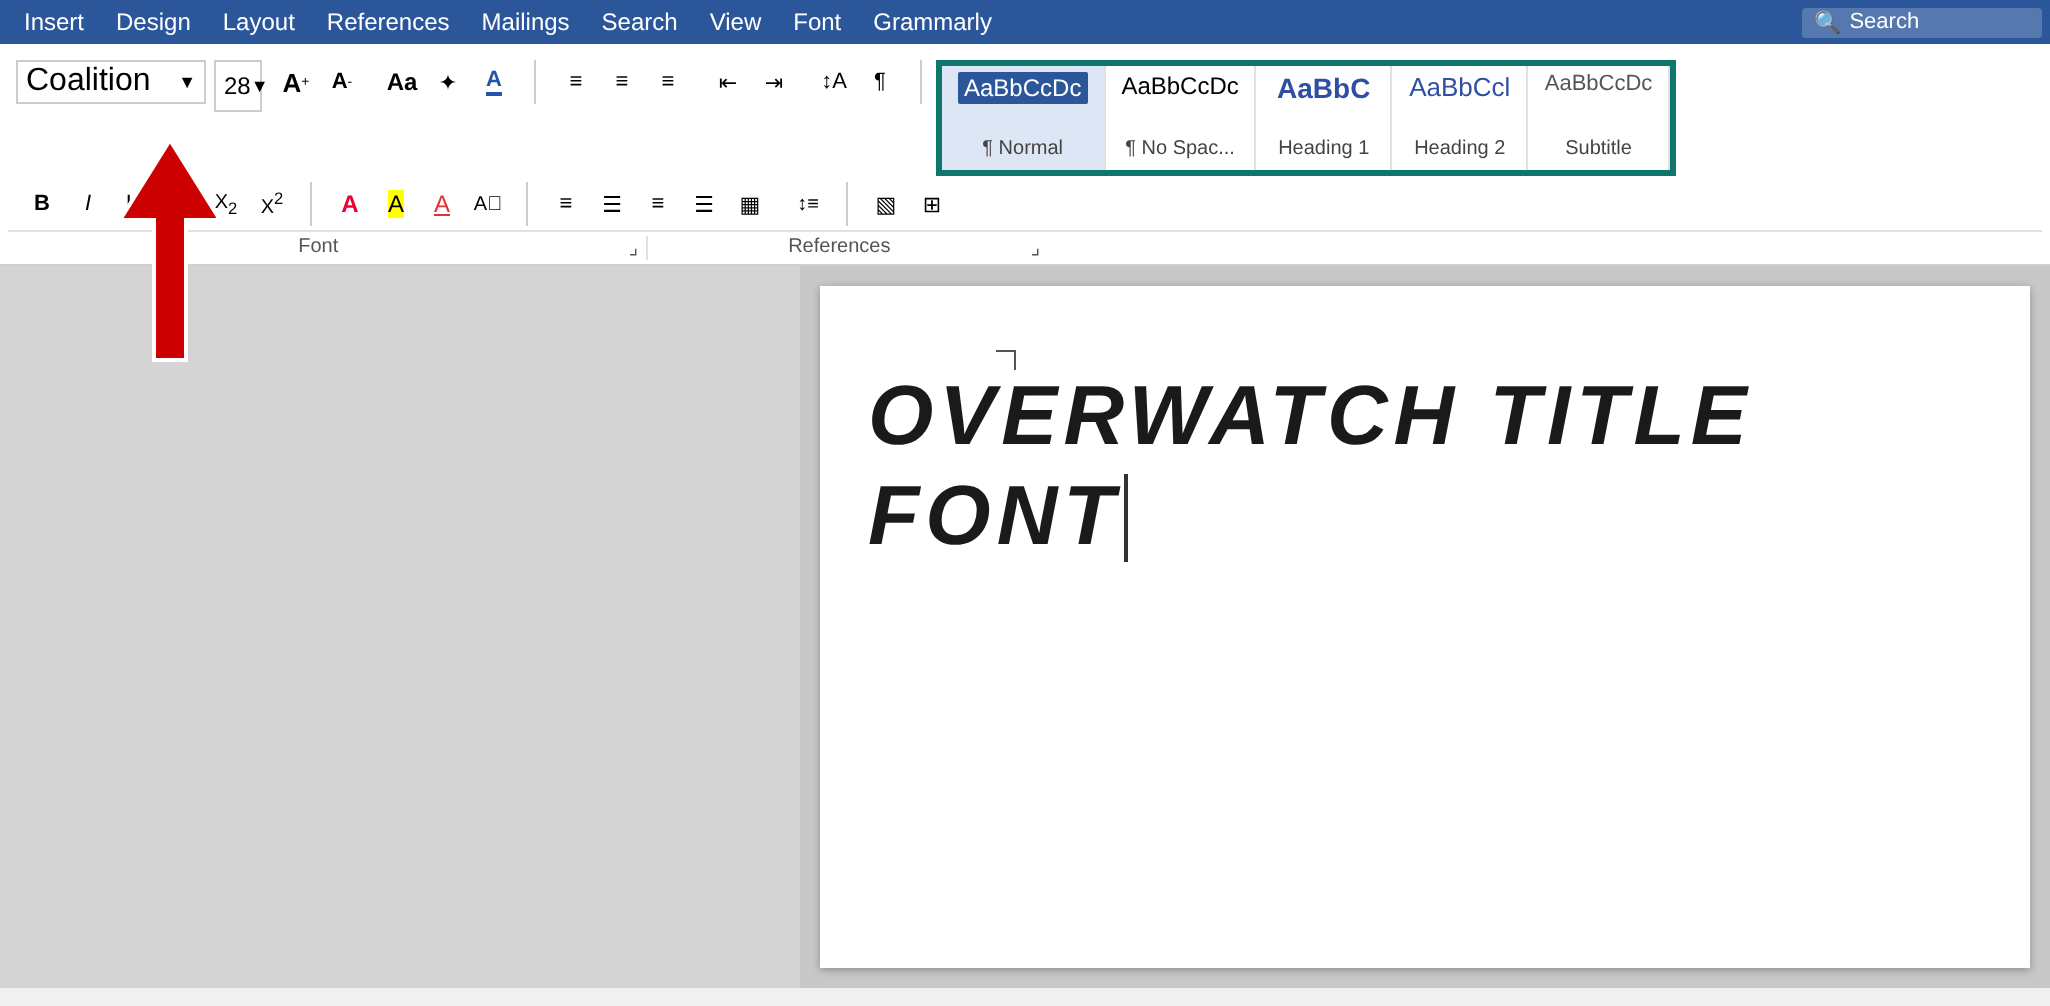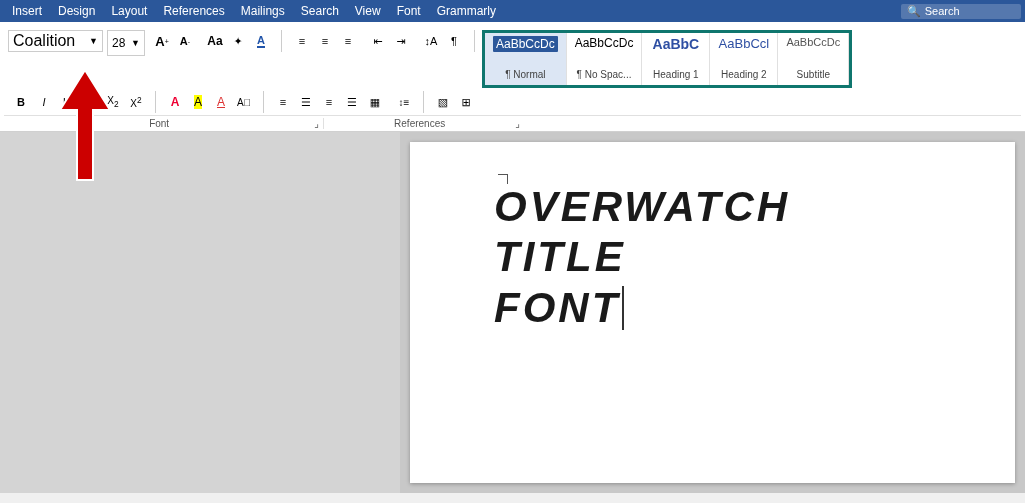--- a/index.html
+++ b/index.html
@@ -53,21 +53,21 @@
       justify-content: space-between;
     }
     .size-select {
       display: flex;
       align-items: center;
       border: 1px solid #ccc;
       height: 22px;
       padding: 12px 4px;
       font-size: 12px;
       background: white;
-      width: 38px;
+      width: 24px;
       justify-content: space-between;
     }
 
     .ribbon-btn-group {
       display: flex;
       align-items: center;
       gap: 1px;
       margin: 0 2px;
     }
     .ribbon-btn {
@@ -98,21 +98,21 @@
       align-items: flex-start;
       justify-content: center;
       padding-top: 20px;
       flex-shrink: 0;
     }
 
     .doc-page {
       background: white;
       flex: 1;
       margin: 10px;
-      padding: 40px 84px;
+      padding: 40px 24px;
       box-shadow: 0 1px 4px rgba(0,0,0,0.3);
       position: relative;
     }
 
     .doc-text {
       font-family: 'Arial Black', 'Impact', sans-serif;
       font-size: 42px;
       font-weight: 900;
       letter-spacing: 3px;
       line-height: 1.2;

